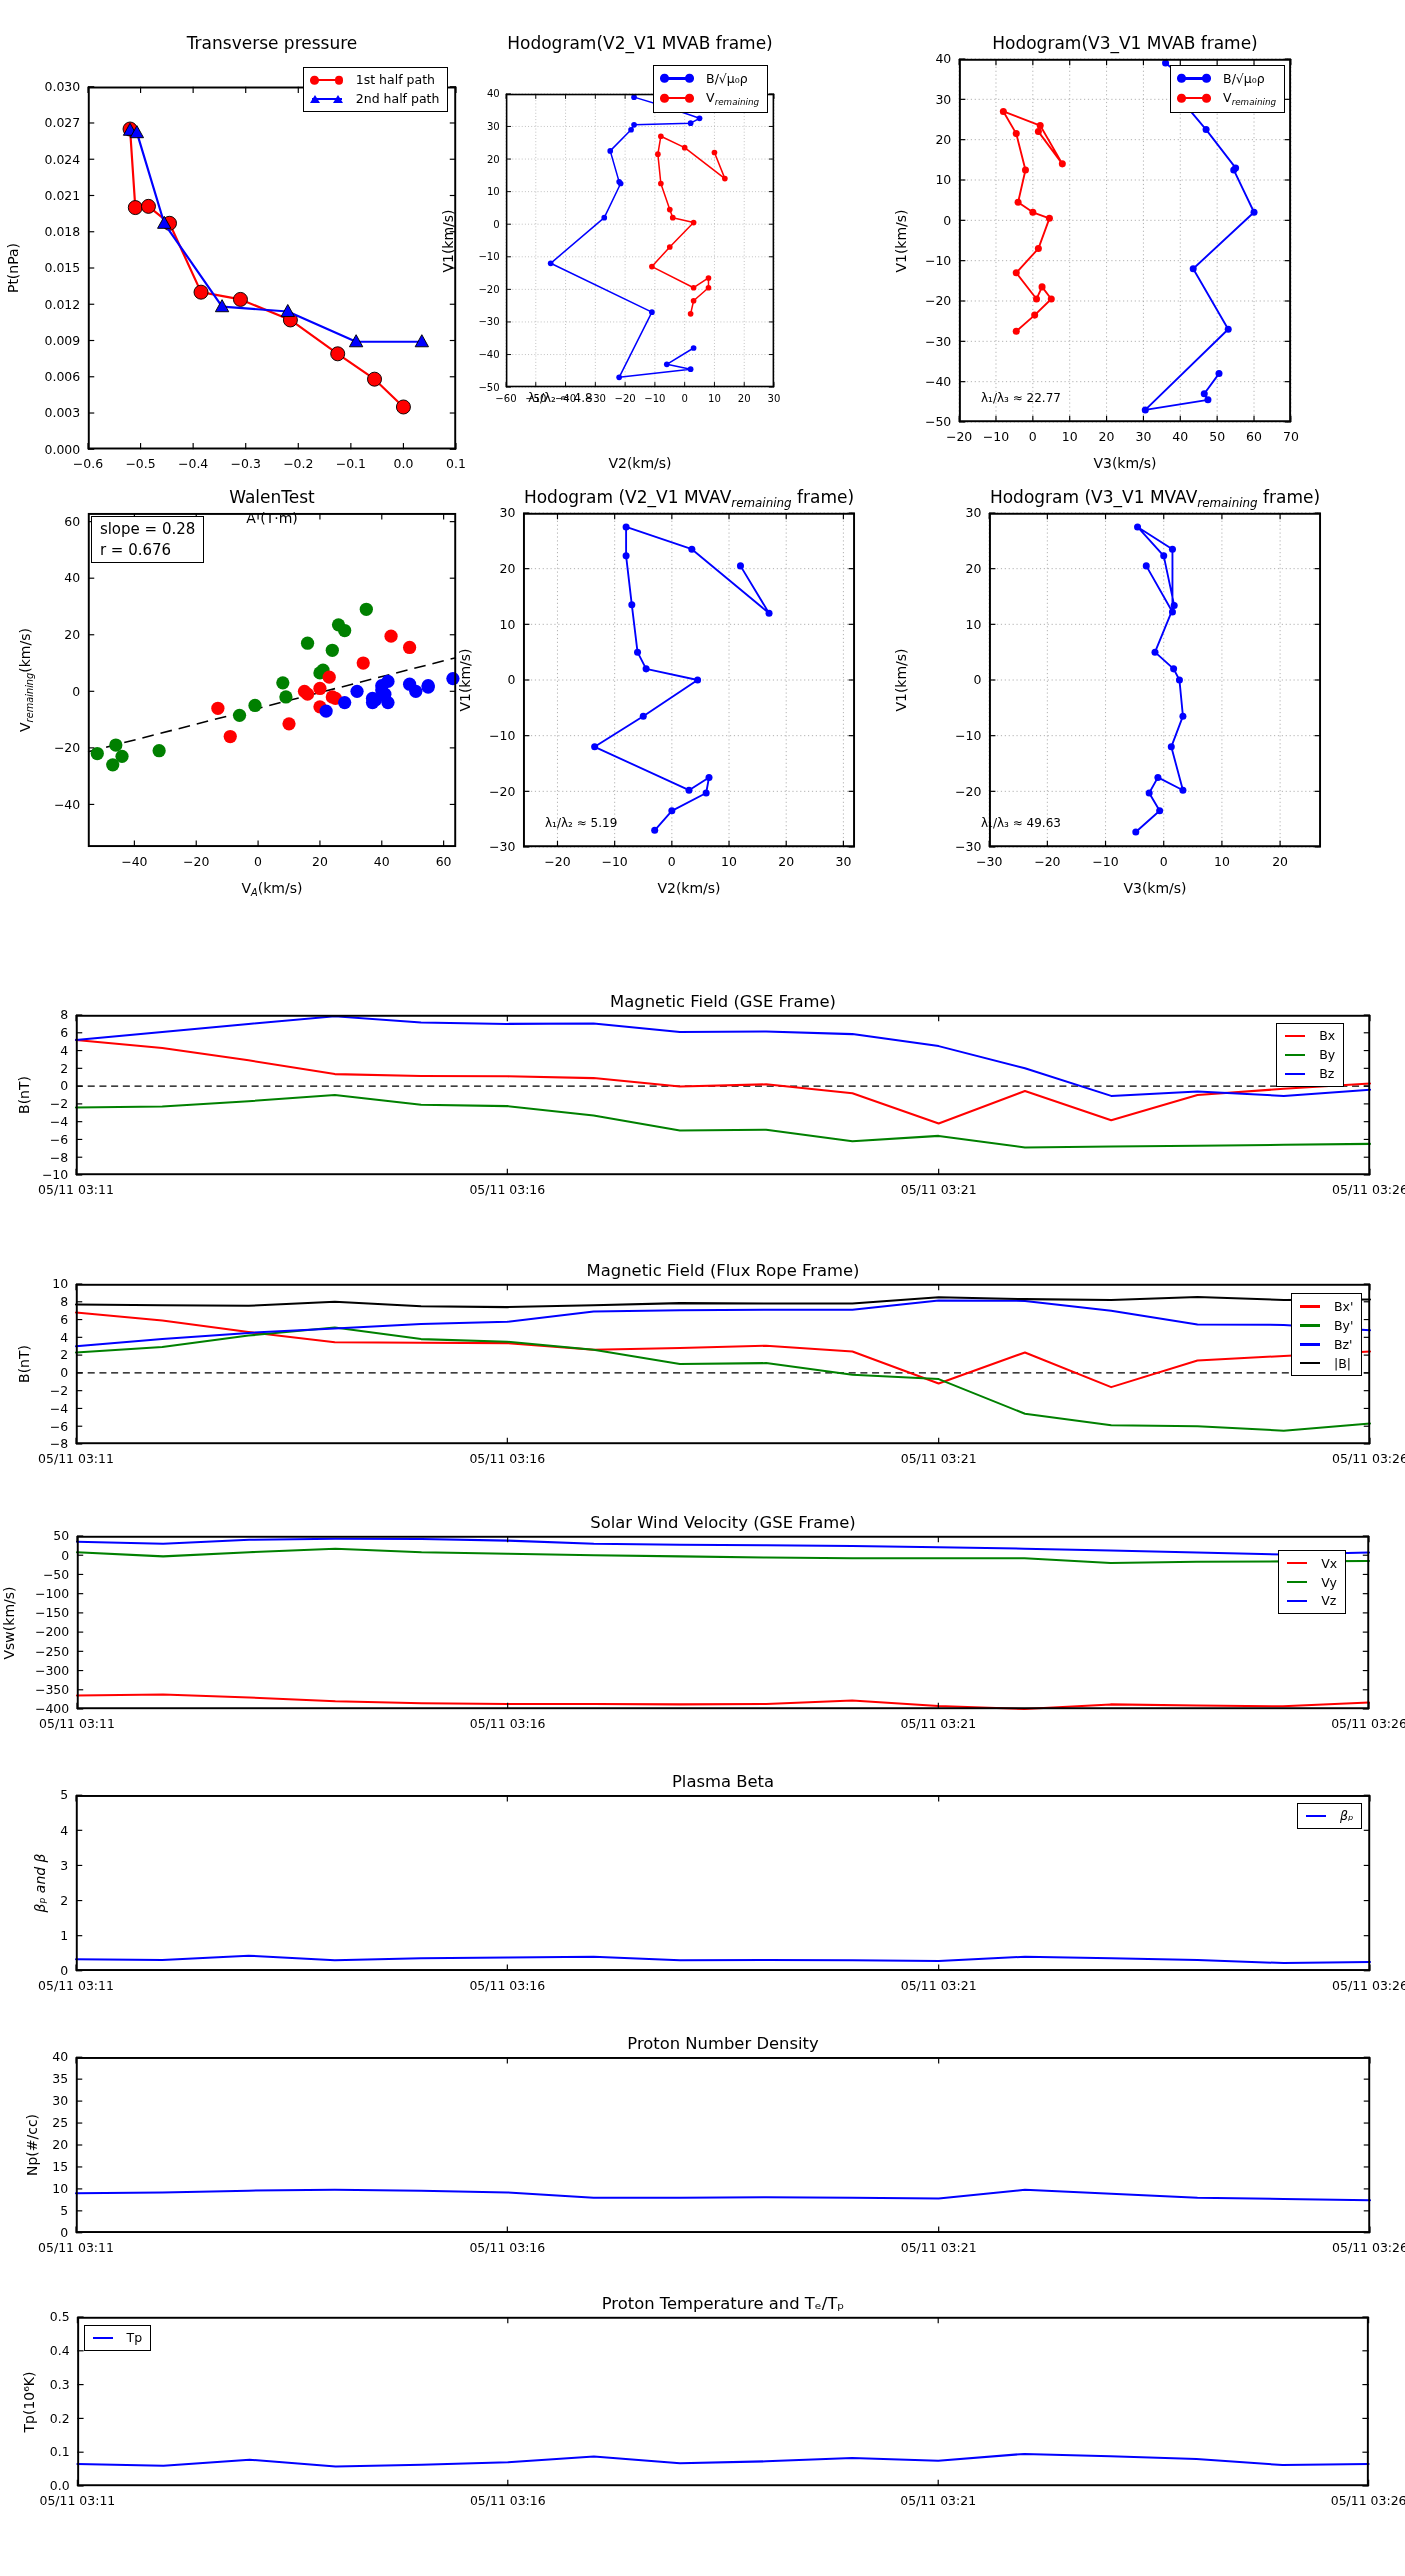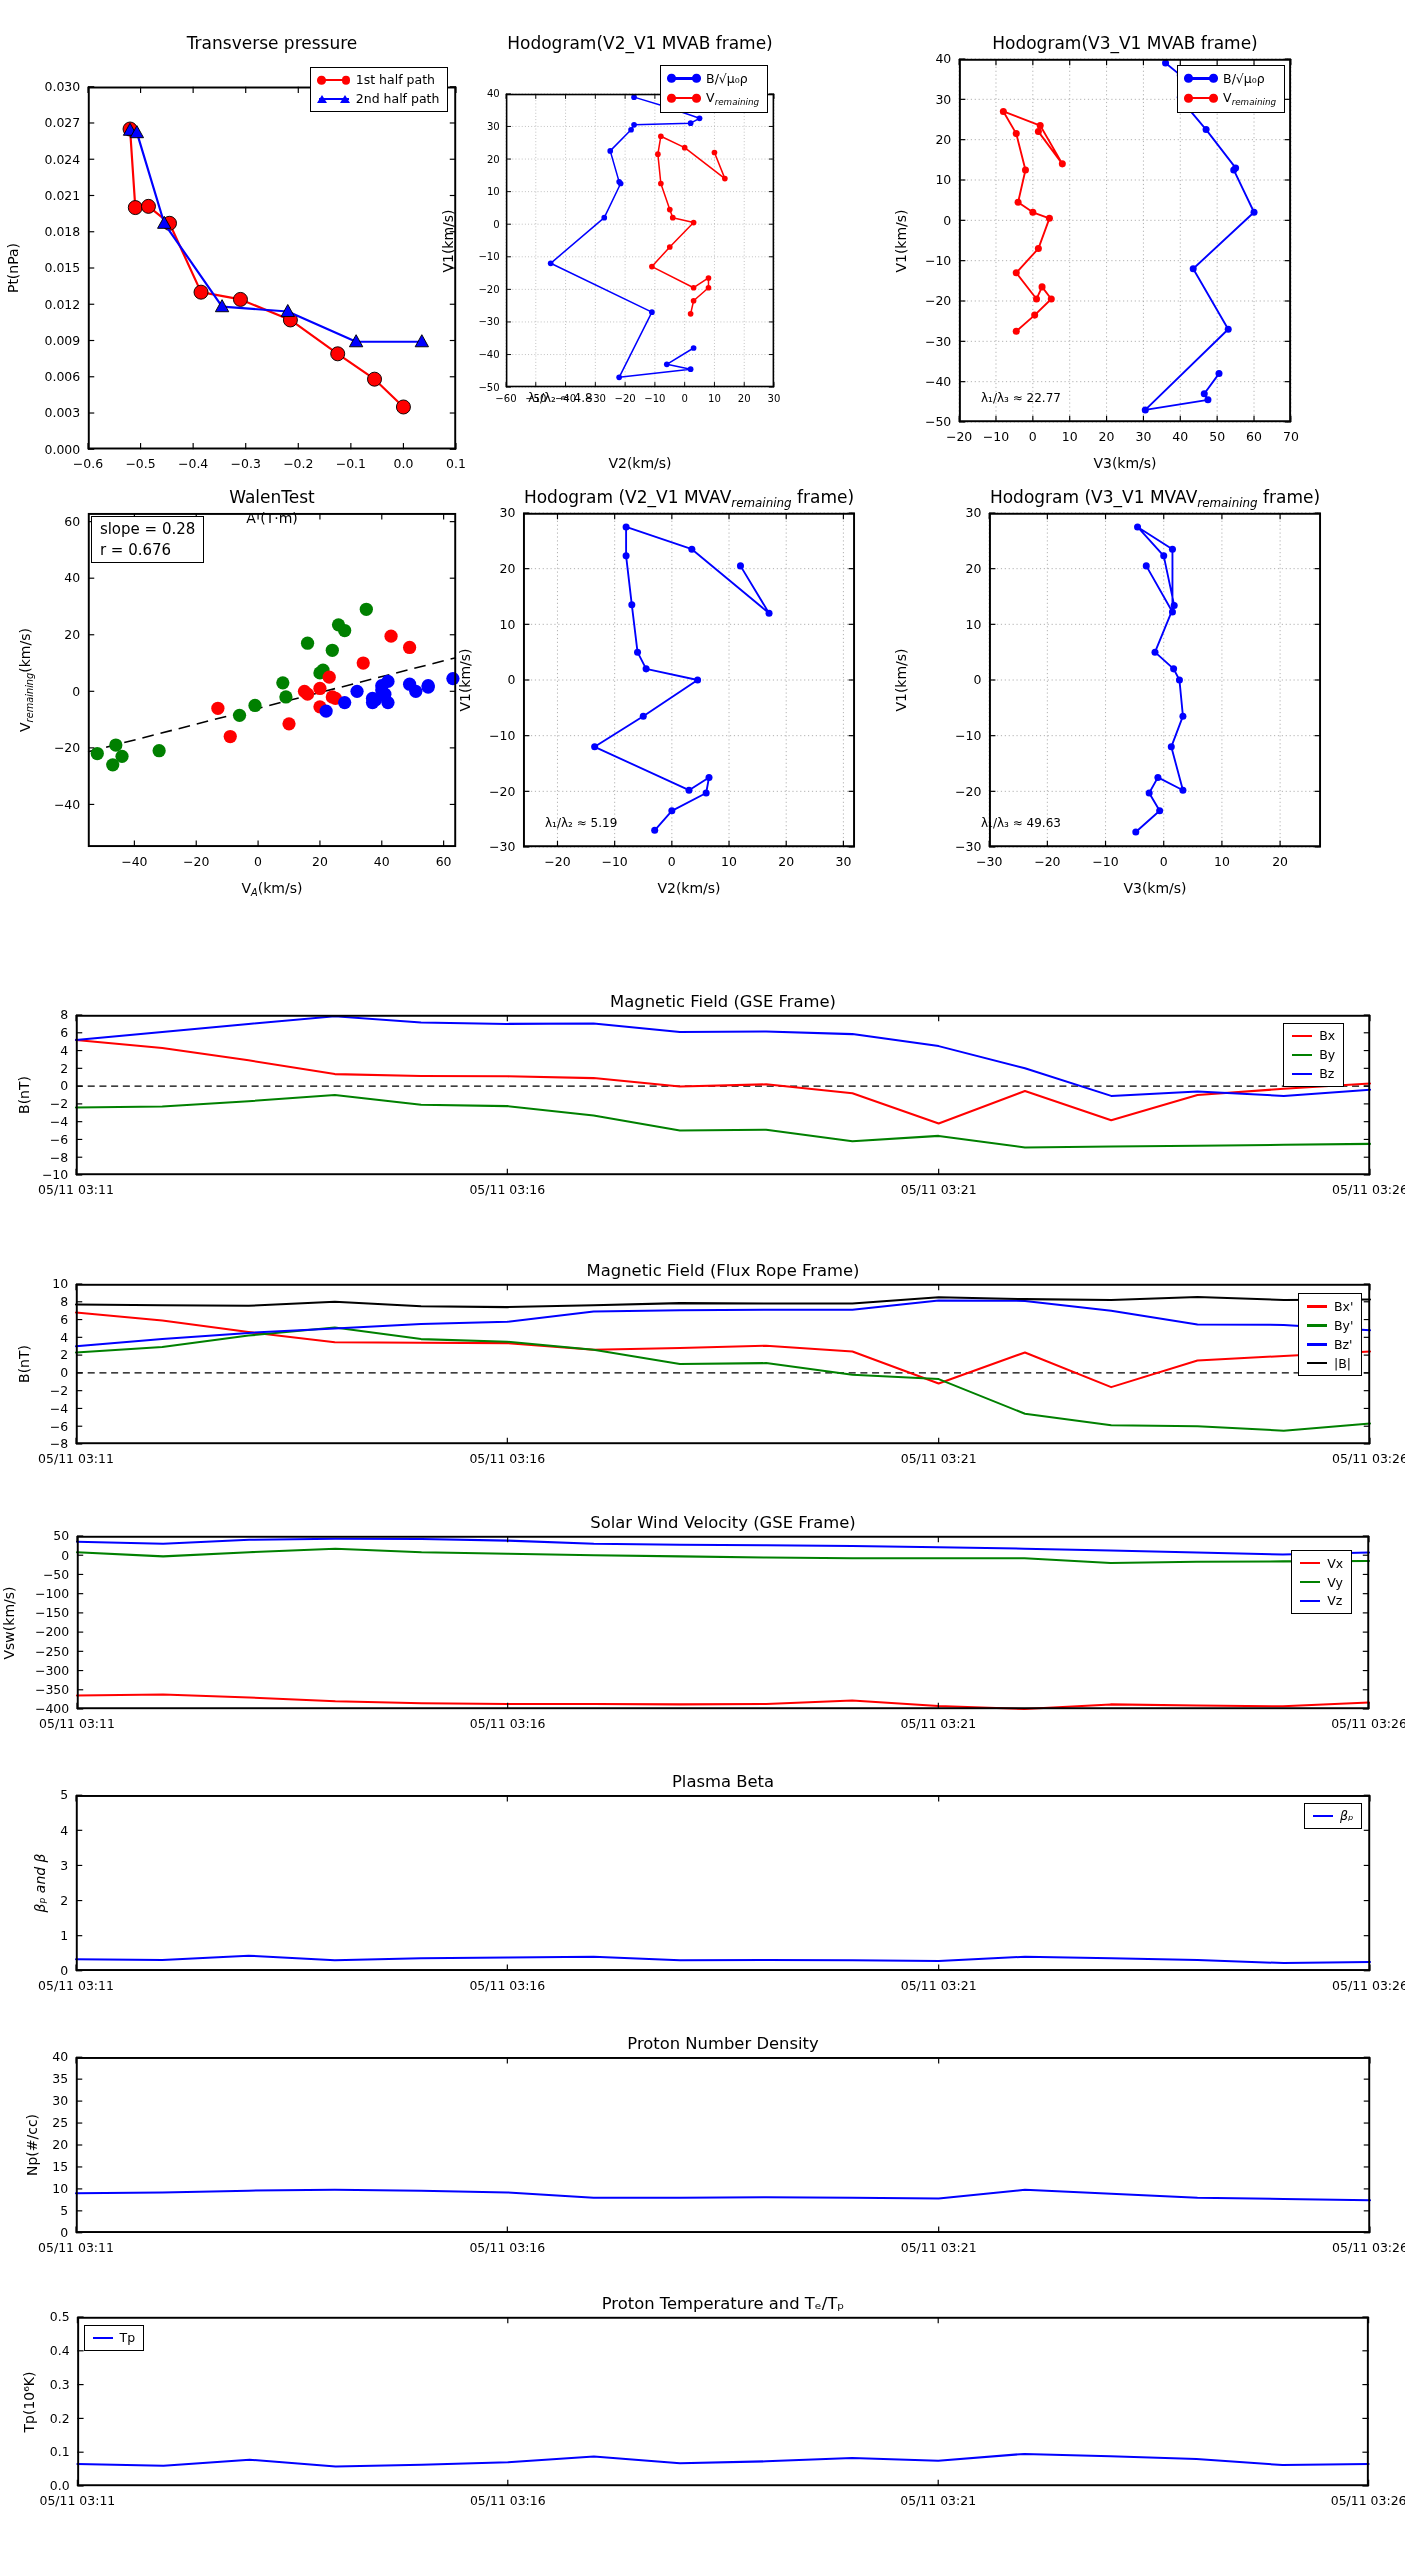--- a/index.html
+++ b/index.html
@@ -6,21 +6,21 @@
   html,body{background:#ffffff}
   body{width:1405px;height:2576px;position:relative;font-family:"DejaVu Sans",sans-serif;color:#000}
   .plot{position:absolute}
   .plot svg{position:absolute;left:0;top:0;width:100%;height:100%;overflow:visible;font-family:"DejaVu Sans",sans-serif}
   .title{position:absolute;left:50%;top:-26.5px;transform:translateX(-50%);white-space:nowrap;font-size:17px}
   .title.ts{top:-23.4px;font-size:16.4px}
   .sub{font-size:0.7em;font-style:italic;vertical-align:-0.35em}
   .ylab{position:absolute;top:50%;white-space:nowrap;font-size:14px;transform:translate(-50%,-50%) rotate(-90deg)}
   .xlab{position:absolute;top:calc(100% + 33px);left:50%;transform:translateX(-50%);white-space:nowrap;font-size:14px}
   .legend{position:absolute;z-index:5;border:1.6px solid #000;background:#fff;padding:4.7px 7.8px;display:flex;flex-direction:column;gap:3.9px;font-size:12.5px}
-  .lg-row{display:flex;align-items:center;gap:7px;white-space:nowrap}
+  .lg-row{display:flex;align-items:center;gap:14px;white-space:nowrap}
   .samp{position:relative;display:inline-block;width:30px;height:2.3px;background:currentColor;flex:none}
   .samp i{position:absolute;top:50%;transform:translateY(-50%);width:8.6px;height:8.6px;border-radius:50%;background:currentColor}
   .samp i:first-child{left:-1.6px}
   .samp i:last-child{right:-1.6px}
   .samp.tri i{width:0;height:0;background:none;border-radius:0;border-left:5.5px solid transparent;border-right:5.5px solid transparent;border-bottom:8.6px solid currentColor}
   .samp.thin{width:20px;height:2.3px}
   .c-red{color:#ff0000}.c-green{color:#008000}.c-blue{color:#0000ff}.c-black{color:#000000}
   .ann{position:absolute;left:22px;bottom:17px;font-size:12px;}
   .slopebox{position:absolute;left:3.1px;top:3.1px;border:1.6px solid #000;background:#fff;padding:2.3px 7.8px;font-size:15px;line-height:1.35}
   .it{font-style:italic}
@@ -847,21 +847,21 @@
       <line x1="0" x2="8" y1="49.33333333333334" y2="49.33333333333334" stroke="#000" stroke-width="1.5"></line>
       <line x1="1658" x2="1650" y1="49.33333333333334" y2="49.33333333333334" stroke="#000" stroke-width="1.5"></line>
       <text x="-10" y="54.83333333333334" text-anchor="end" font-size="16" fill="#000">−50</text>
       <line x1="0" x2="8" y1="24.666666666666686" y2="24.666666666666686" stroke="#000" stroke-width="1.5"></line>
       <line x1="1658" x2="1650" y1="24.666666666666686" y2="24.666666666666686" stroke="#000" stroke-width="1.5"></line>
       <text x="-10" y="30.166666666666686" text-anchor="end" font-size="16" fill="#000">0</text>
       <line x1="0" x2="8" y1="0" y2="0" stroke="#000" stroke-width="1.5"></line>
       <line x1="1658" x2="1650" y1="0" y2="0" stroke="#000" stroke-width="1.5"></line>
       <text x="-10" y="5.5" text-anchor="end" font-size="16" fill="#000">50</text>
     </svg>
-  <div class="legend" style="right:18px;top:14px">
+  <div class="legend" style="right:24px;top:14px">
     <div class="lg-row">
         <span class="samp thin c-red"></span>
         <span>Vx</span>
       </div>
     <div class="lg-row">
         <span class="samp thin c-green"></span>
         <span>Vy</span>
       </div>
     <div class="lg-row">
         <span class="samp thin c-blue"></span>

